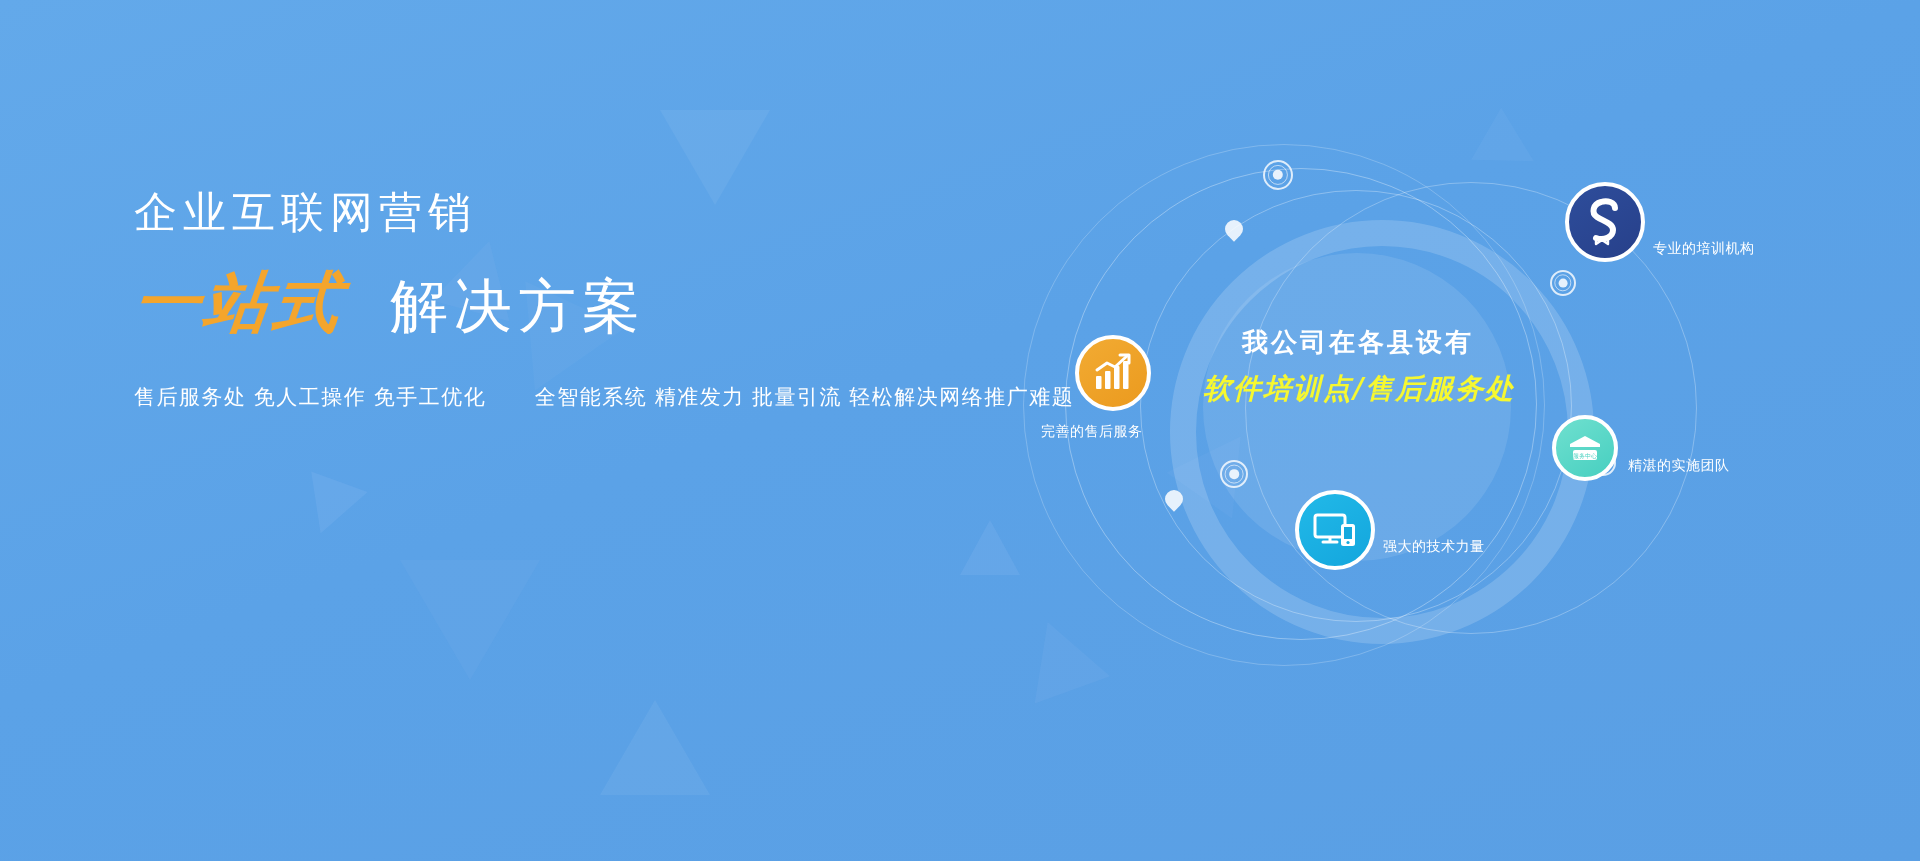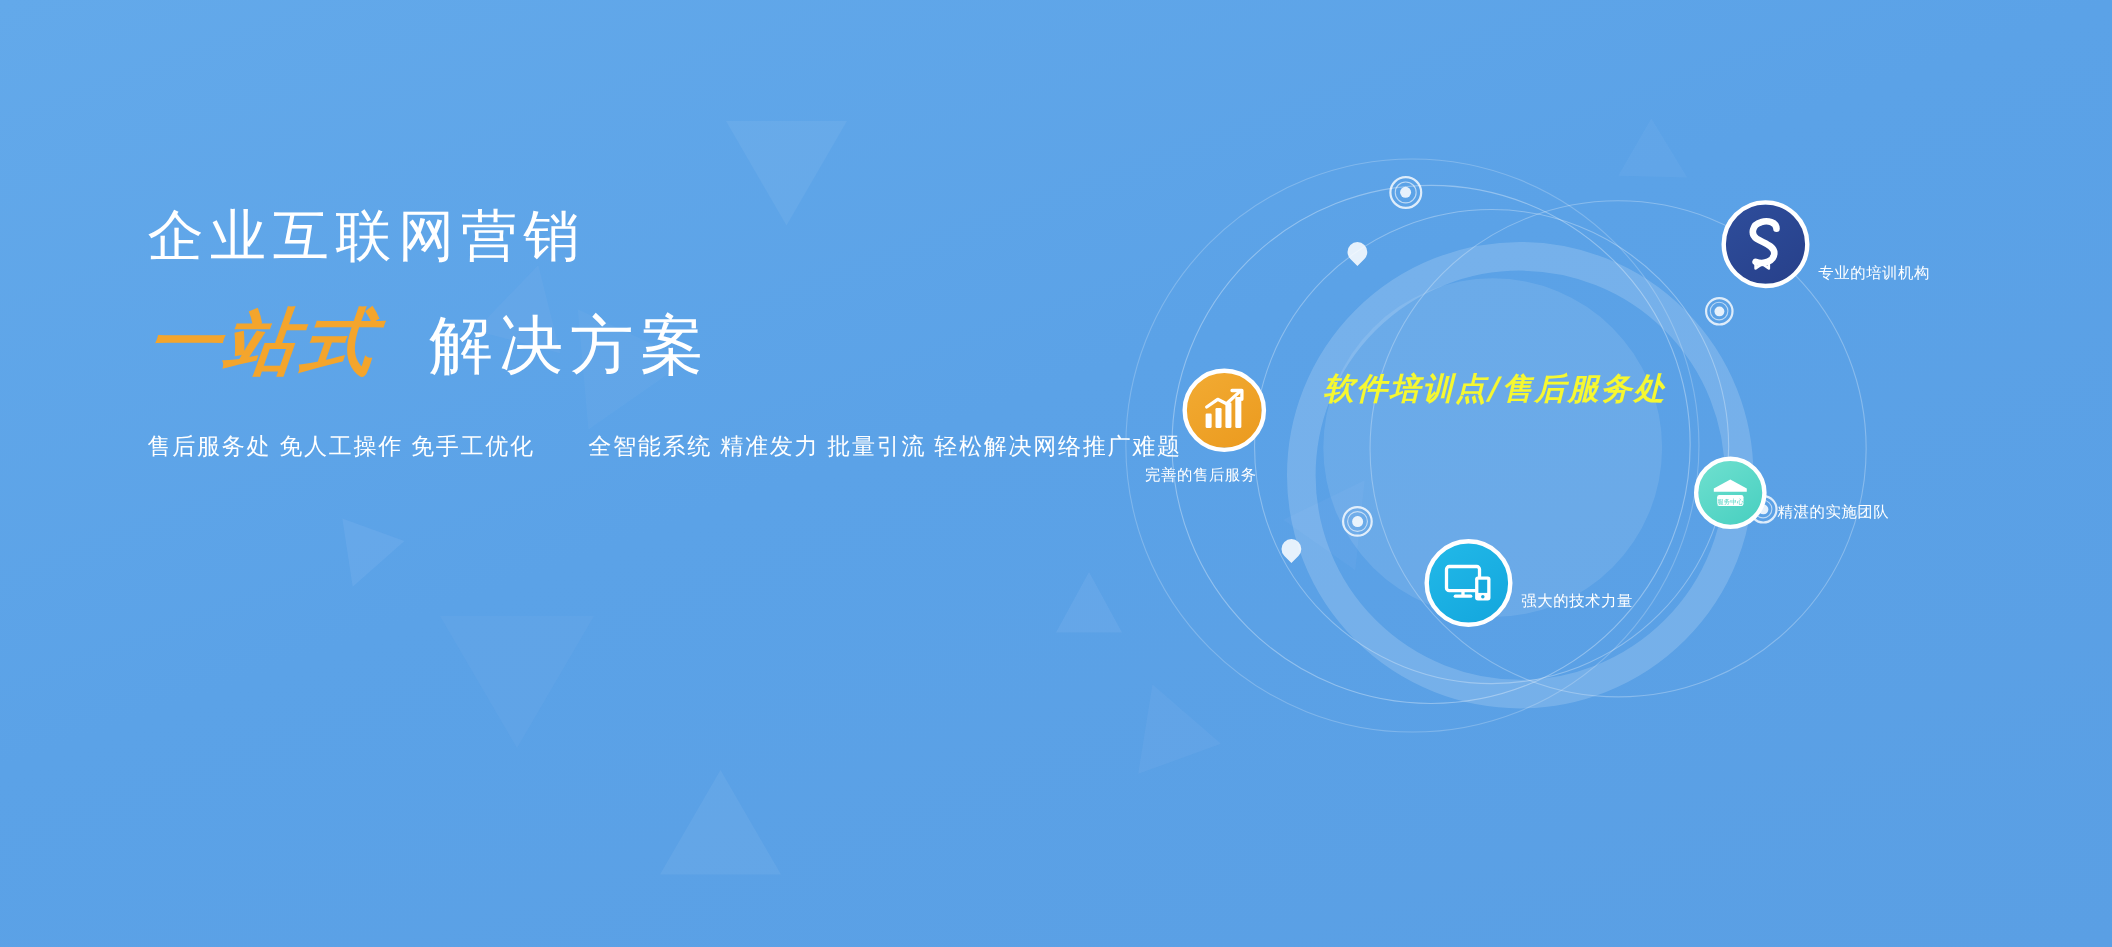--- a/index.html
+++ b/index.html
@@ -18,22 +18,22 @@
   
   .tri{position:absolute;width:0;height:0;opacity:.45;}
   .tri-a{border-left:55px solid transparent;border-right:55px solid transparent;border-top:95px solid rgba(255,255,255,.13);}
   .tri-b{border-left:40px solid transparent;border-right:40px solid transparent;border-bottom:72px solid rgba(120,175,235,.55);}
   .tri-c{border-left:70px solid transparent;border-right:70px solid transparent;border-top:120px solid rgba(110,170,232,.6);}
   .tri-d{border-left:30px solid transparent;border-right:30px solid transparent;border-bottom:55px solid rgba(135,185,240,.5);}
 
   
   .copy{position:absolute;left:134px;top:190px;width:930px;}
   .headline-1{
-    font-size:51px;line-height:1.05;color:#ffffff;letter-spacing:6px;
-    font-weight:400;white-space:nowrap;font-family:Liberation Serif, serif;
+    font-size:43px;line-height:1.05;color:#ffffff;letter-spacing:6px;
+    font-weight:400;white-space:nowrap;
   }
   .headline-2{
     margin-top:34px;display:flex;align-items:flex-end;white-space:nowrap;
   }
   .hl-accent{
     font-size:66px;line-height:1;color:#f4a52c;letter-spacing:4px;
     font-weight:700;font-style:italic;
     font-family:"DejaVu Serif","Liberation Serif",serif;
     transform:skewX(-6deg);
   }
@@ -102,21 +102,21 @@
   }
 
   .n-cube   {left:270px;top:0px;}
   .n-cube  .node-circle{width:82px;height:82px;background:linear-gradient(145deg,#d153b0,#c0399f);}
   .n-cube  .node-label{left:-108px;top:48px;}
 
   .n-s      {left:480px;top:42px;}
   .n-s     .node-circle{width:80px;height:80px;background:linear-gradient(145deg,#2e4d9b,#27408a);}
   .n-s     .node-label{left:88px;top:58px;}
 
-  .n-team   {left:455px;top:275px;}
+  .n-team   {left:467px;top:275px;}
   .n-team  .node-circle{width:66px;height:66px;background:linear-gradient(145deg,#6fe0cf,#47cfc0);}
   .n-team  .node-label{left:76px;top:42px;}
 
   .n-tech   {left:210px;top:350px;}
   .n-tech  .node-circle{width:80px;height:80px;background:linear-gradient(145deg,#22b9e8,#13a6dd);}
   .n-tech  .node-label{left:88px;top:48px;}
 
   .n-chart  {left:-10px;top:195px;}
   .n-chart .node-circle{width:76px;height:76px;background:linear-gradient(145deg,#f2ab33,#eb9a1e);}
   .n-chart .node-label{left:-34px;top:88px;}
@@ -182,20 +182,21 @@
   <div class="graphic">
 
     <div class="ring ring-hair2"></div>
     <div class="ring ring-hair"></div>
     <div class="ring ring-right"></div>
     <div class="ring ring-outer"></div>
     <div class="ring ring-thick"></div>
     <div class="ring ring-inner-glow"></div>
 
     <div class="center-text">
+      <div class="center-line-1">我公司在各县设有</div>
       <div class="center-line-2">软件培训点/售后服务处</div>
     </div>
 
     <div class="target tg-1"></div>
     <div class="target tg-2"></div>
     <div class="target tg-3"></div>
     <div class="target tg-4"></div>
     <div class="drop dp-1"></div>
     <div class="drop dp-2"></div>
 

